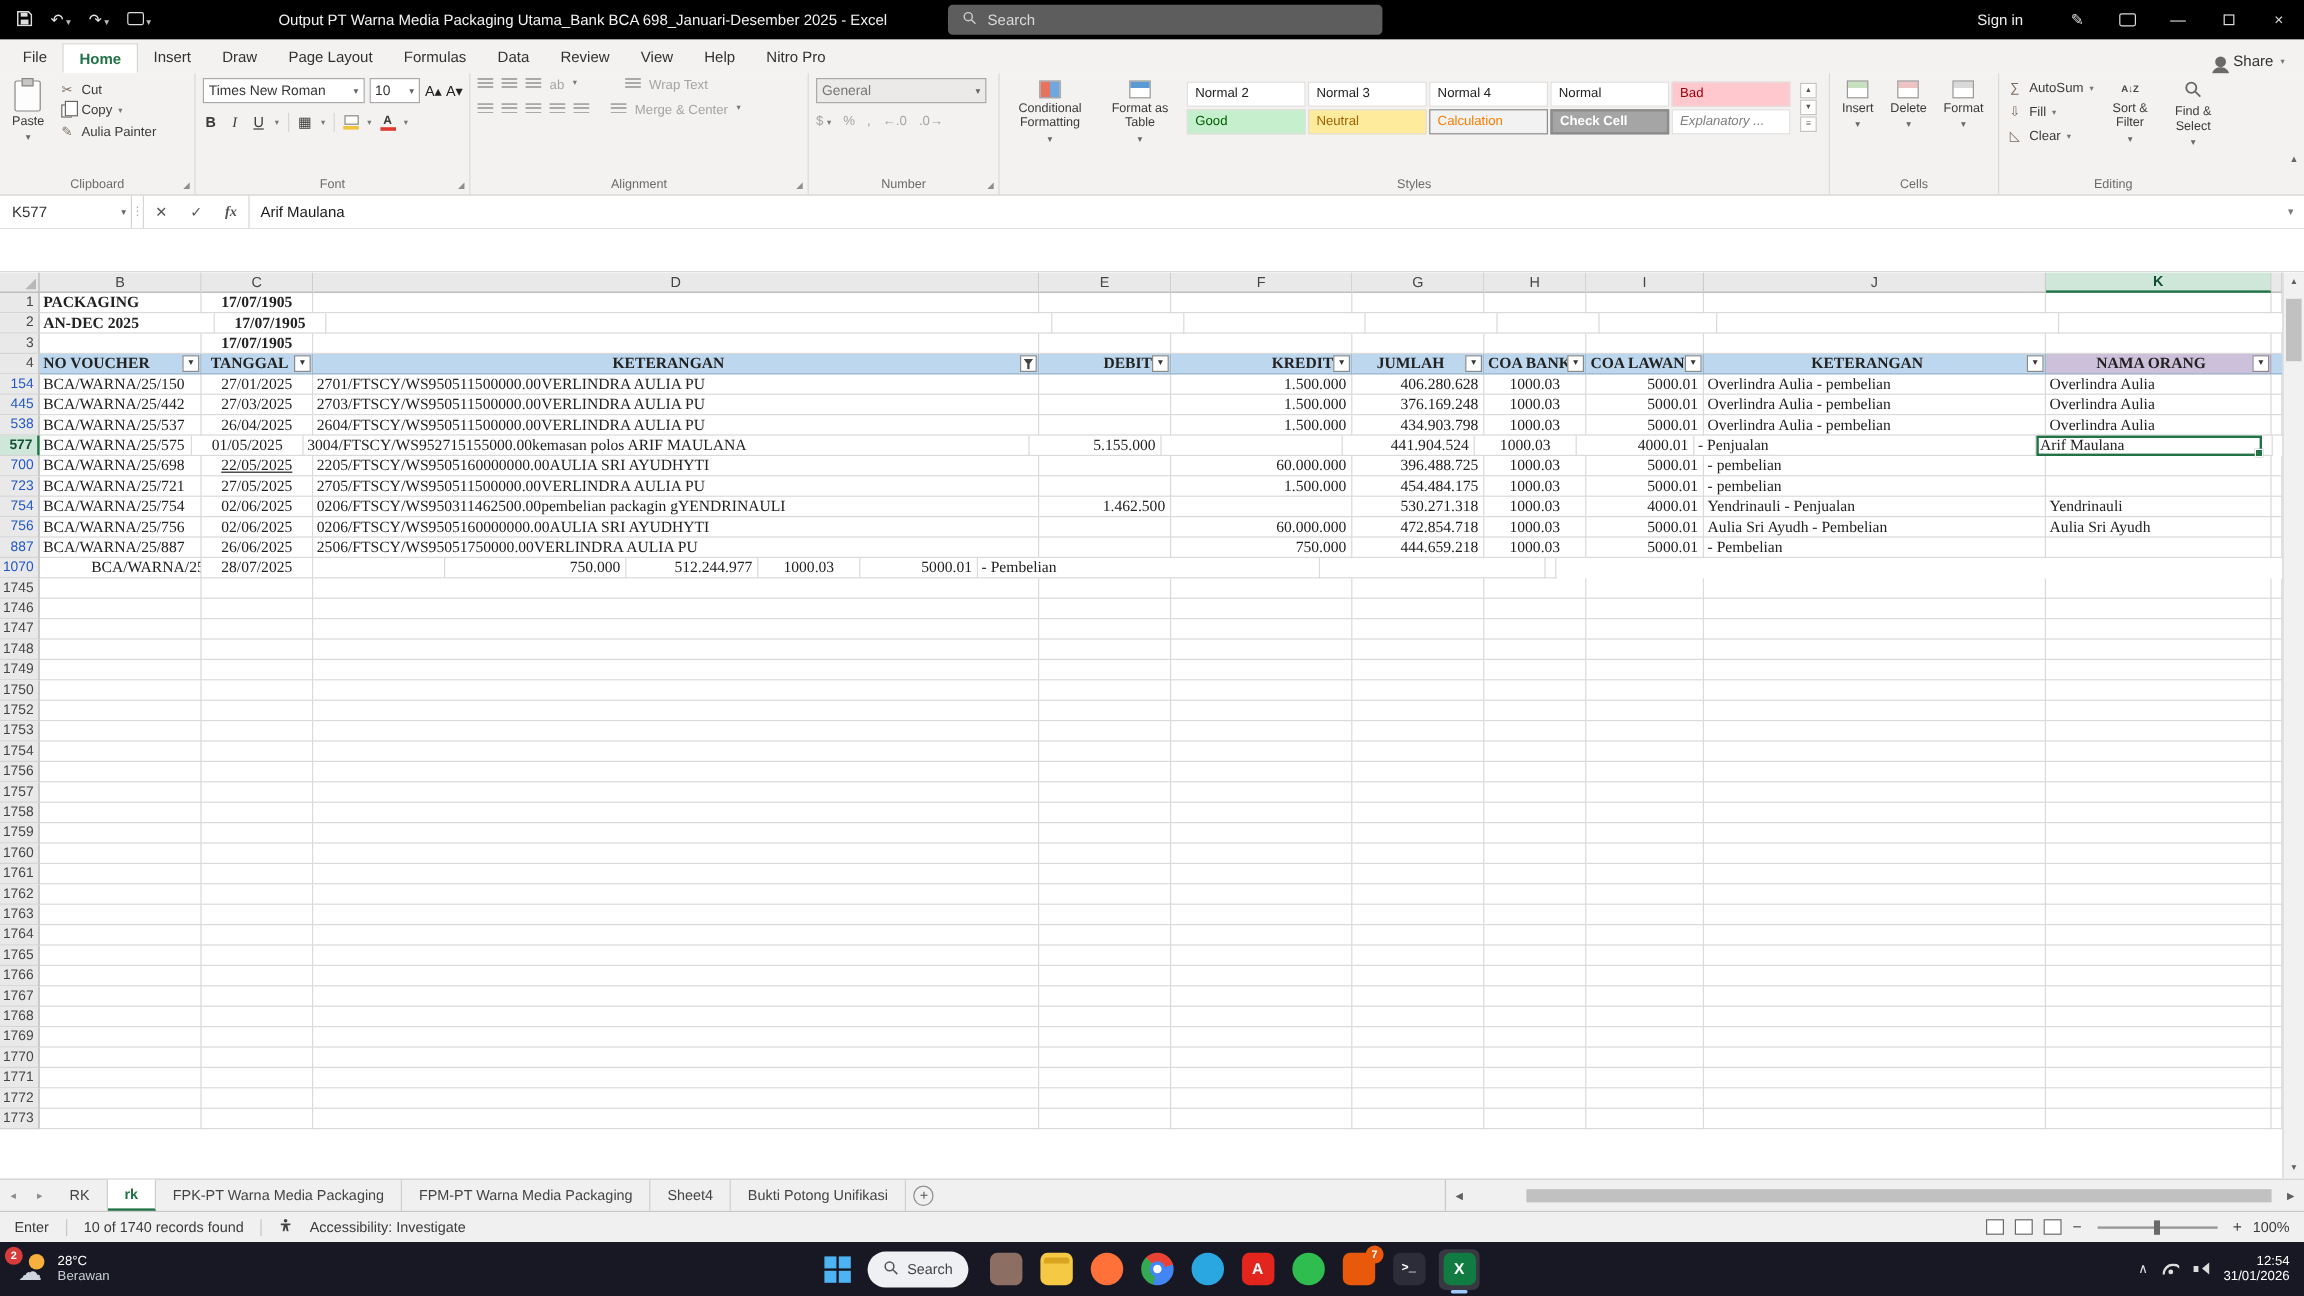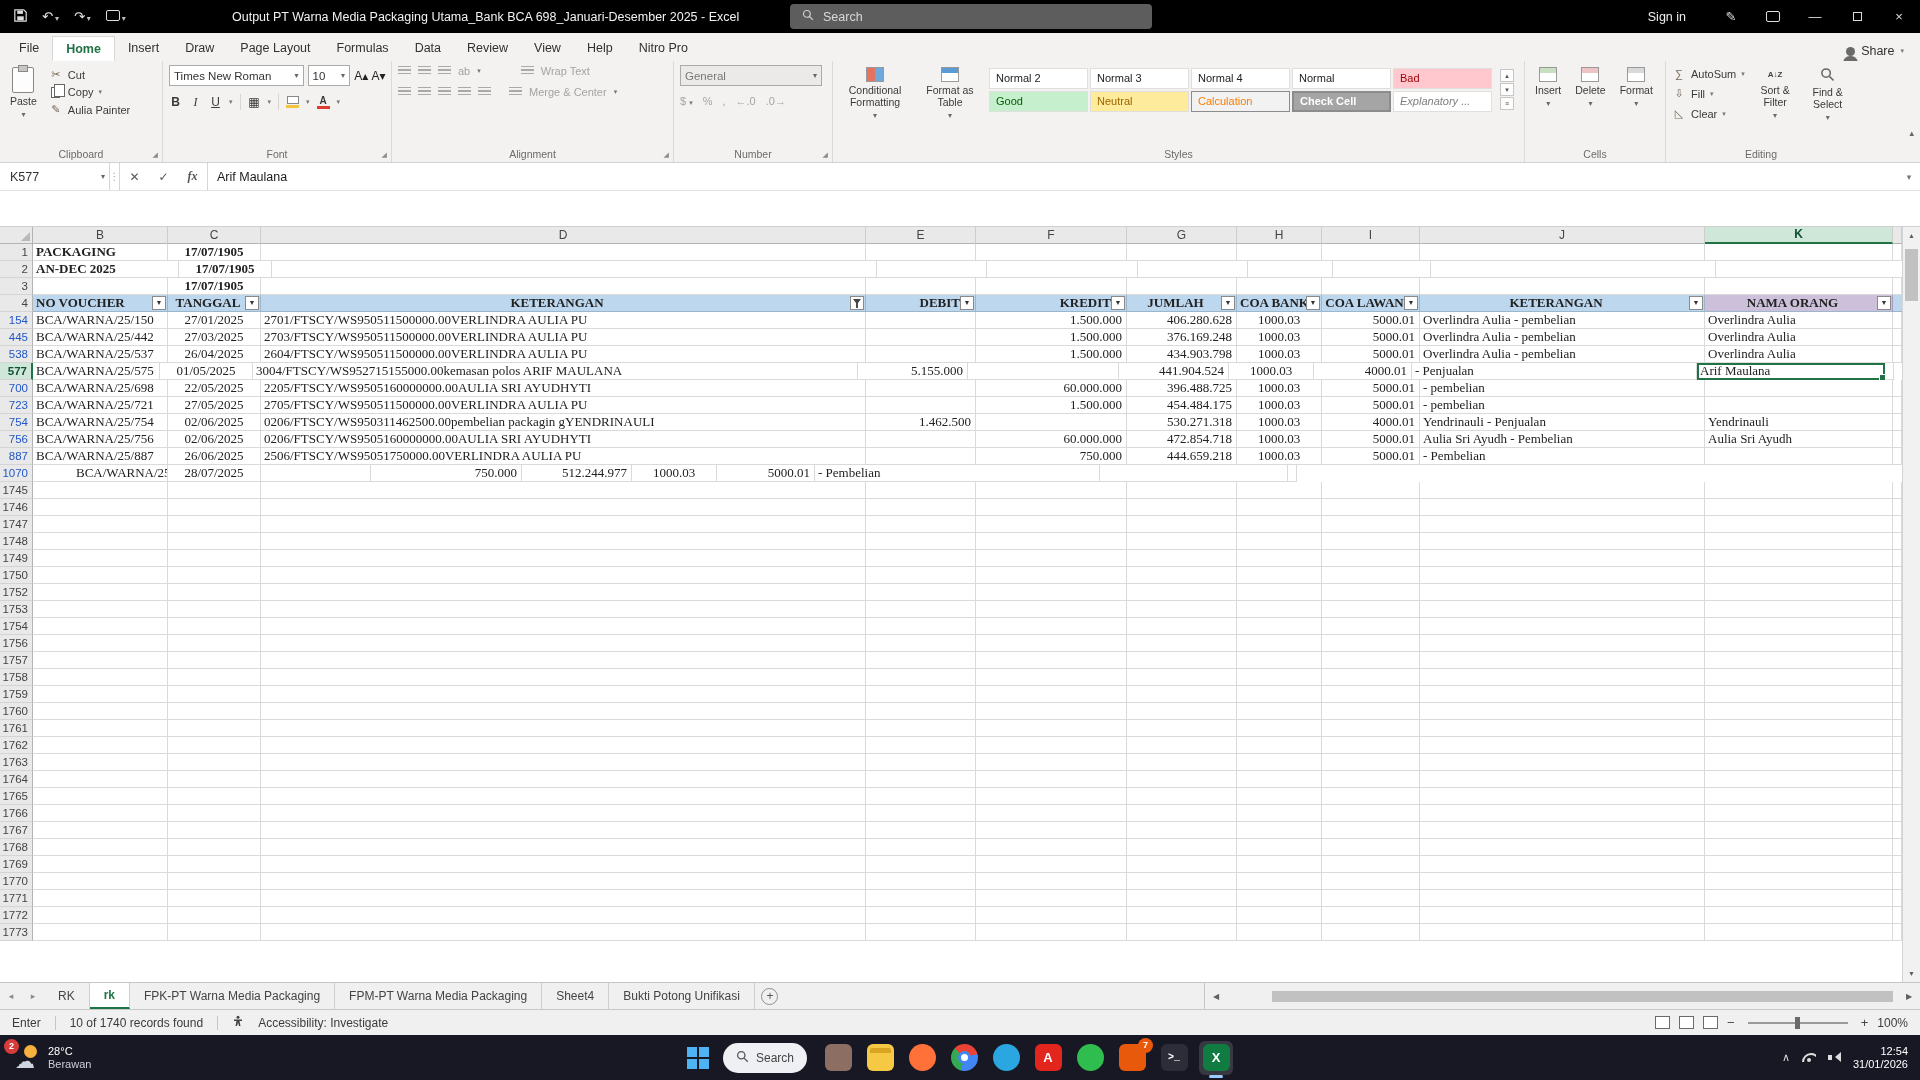--- a/index.html
+++ b/index.html
@@ -44,21 +44,21 @@
 .frow{display:flex;gap:4px;align-items:center}
 .frow2{display:flex;gap:7px;align-items:center;margin-top:8px;font-size:12px;color:#3b3a39}
 .fmt{min-width:13px;text-align:center}
 .ddi{font-size:7px;color:#777}
 .sep2{width:1px;height:16px;background:#d8d6d4}
 .colico{display:inline-flex;flex-direction:column;align-items:center;gap:1px}
 .colico .box{width:12px;height:8px;border:1px solid #888;background:#fff}
 .colico .bar{width:13px;height:3px}
 .colico .a{font-size:10px;line-height:9px;font-weight:bold}
 .lic{width:13px;height:10px;background:repeating-linear-gradient(to bottom,#a9a9a9 0 1.5px,transparent 1.5px 3.5px);display:inline-block}
-.arow{display:flex;align-items:center;gap:7px;font-size:11px;color:#a6a4a2}
+.arow{display:flex;align-items:flex-start;gap:7px;font-size:11px;color:#a6a4a2}
 .gray{color:#a6a4a2}
 .numrow{display:flex;align-items:center;gap:10px;font-size:11px;color:#a6a4a2;margin-top:9px}
 .ci{width:18px;height:15px;border:1px solid #999;background:#fff}
 .ci-cf{background:linear-gradient(90deg,#e5735f 0 50%,#6ea8dc 50% 100%)}
 .ci-ft{background:linear-gradient(#5b9bd5 0 5px,#fff 5px)}
 .ci-insert{background:linear-gradient(#c7e0c0 0 5px,#fff 5px)}
 .ci-delete{background:linear-gradient(#eec3c3 0 5px,#fff 5px)}
 .ci-format{background:linear-gradient(#d9d9d9 0 5px,#fff 5px)}
 .ci-sort{font-size:8px;line-height:15px;text-align:center;font-weight:bold;color:#444;border:none;background:none}
 #chips{display:grid;grid-template-columns:repeat(5,99px);grid-auto-rows:21px;gap:2px;align-content:start;padding-top:3px}
@@ -565,21 +565,21 @@
           <div class="cell al-right" style="width: 110px;">441.904.524</div>
           <div class="cell al-center" style="width: 85px;">1000.03</div>
           <div class="cell al-right" style="width: 98px;">4000.01</div>
           <div class="cell al-left" style="width: 285px;">- Penjualan</div>
           <div class="cell al-left selcell" style="width: 188px;">Arif Maulana</div>
           <div class="cell al-left" style="width: 9px;"></div>
         </div>
         <div class="grow">
           <div class="rh blue">700</div>
           <div class="cell al-left" style="width: 135px;">BCA/WARNA/25/698</div>
-          <div class="cell al-center" style="width: 93px;">22/05/2025</div>
+          <div class="cell al-center" style="width: 93px; text-decoration: underline;">22/05/2025</div>
           <div class="cell al-left" style="width: 605px;">2205/FTSCY/WS9505160000000.00AULIA SRI AYUDHYTI</div>
           <div class="cell al-right" style="width: 110px;"></div>
           <div class="cell al-right" style="width: 151px;">60.000.000</div>
           <div class="cell al-right" style="width: 110px;">396.488.725</div>
           <div class="cell al-center" style="width: 85px;">1000.03</div>
           <div class="cell al-right" style="width: 98px;">5000.01</div>
           <div class="cell al-left" style="width: 285px;">- pembelian</div>
           <div class="cell al-left" style="width: 188px;"></div>
           <div class="cell al-left" style="width: 9px;"></div>
         </div>

